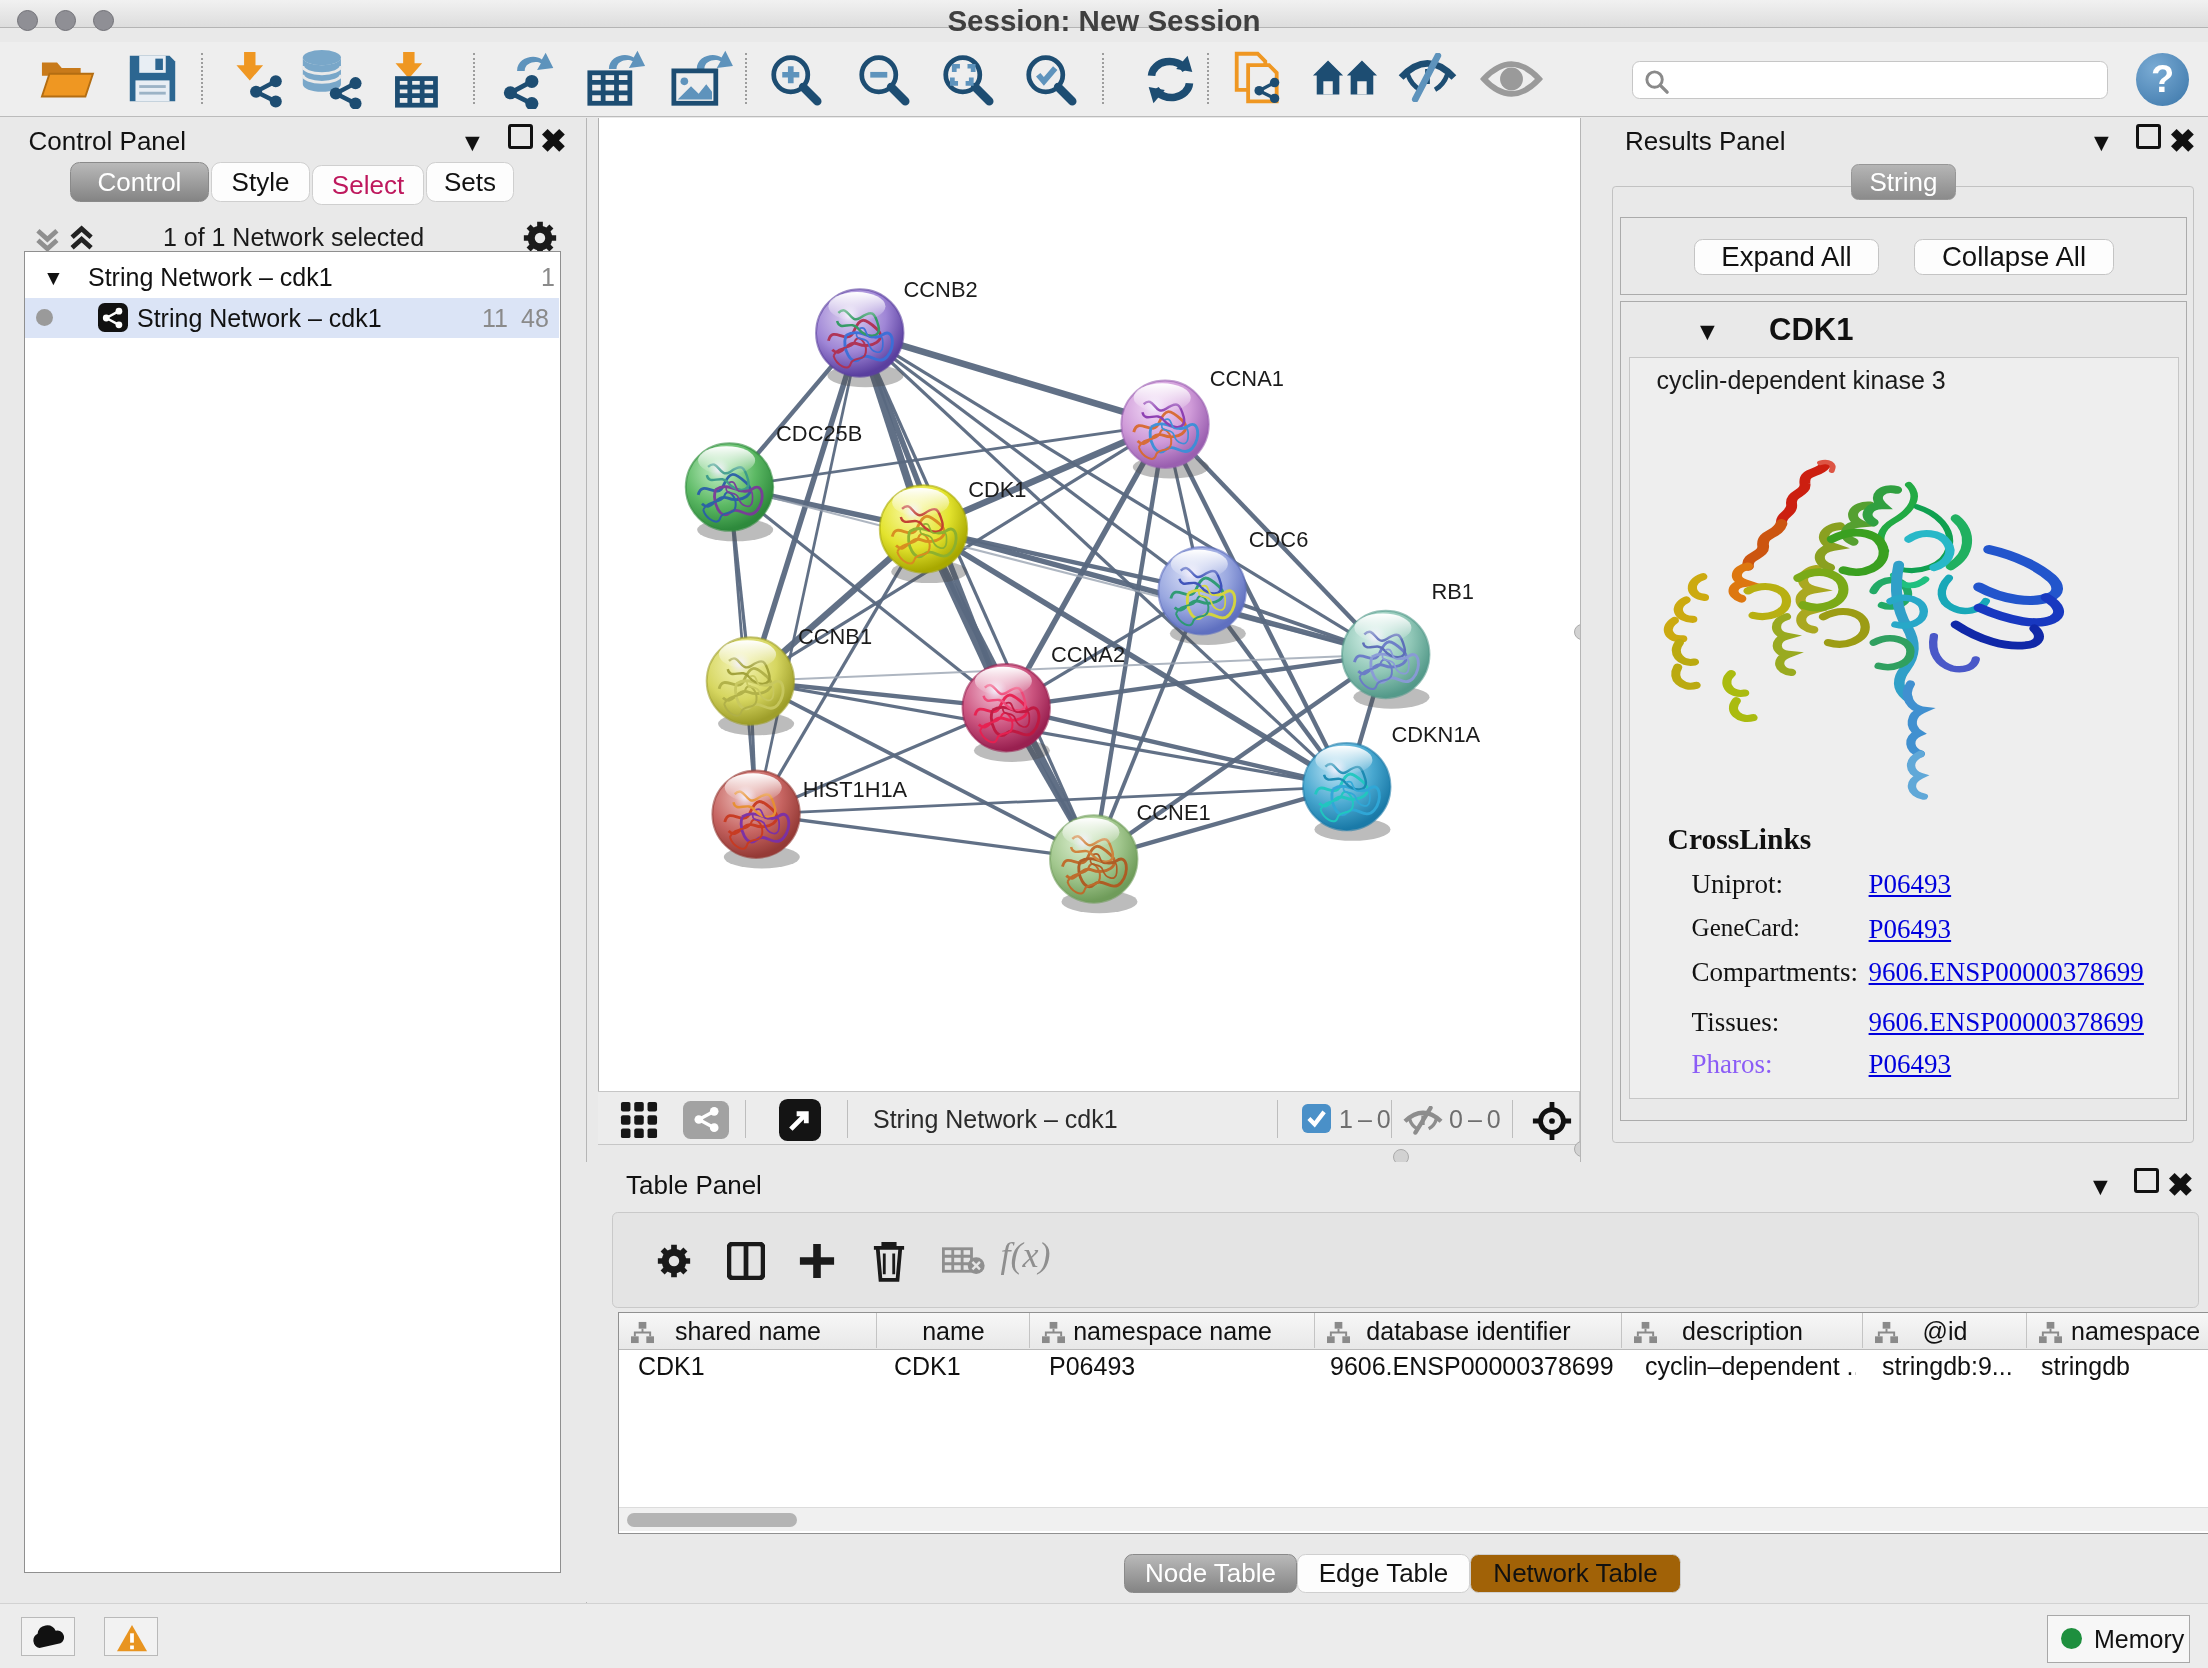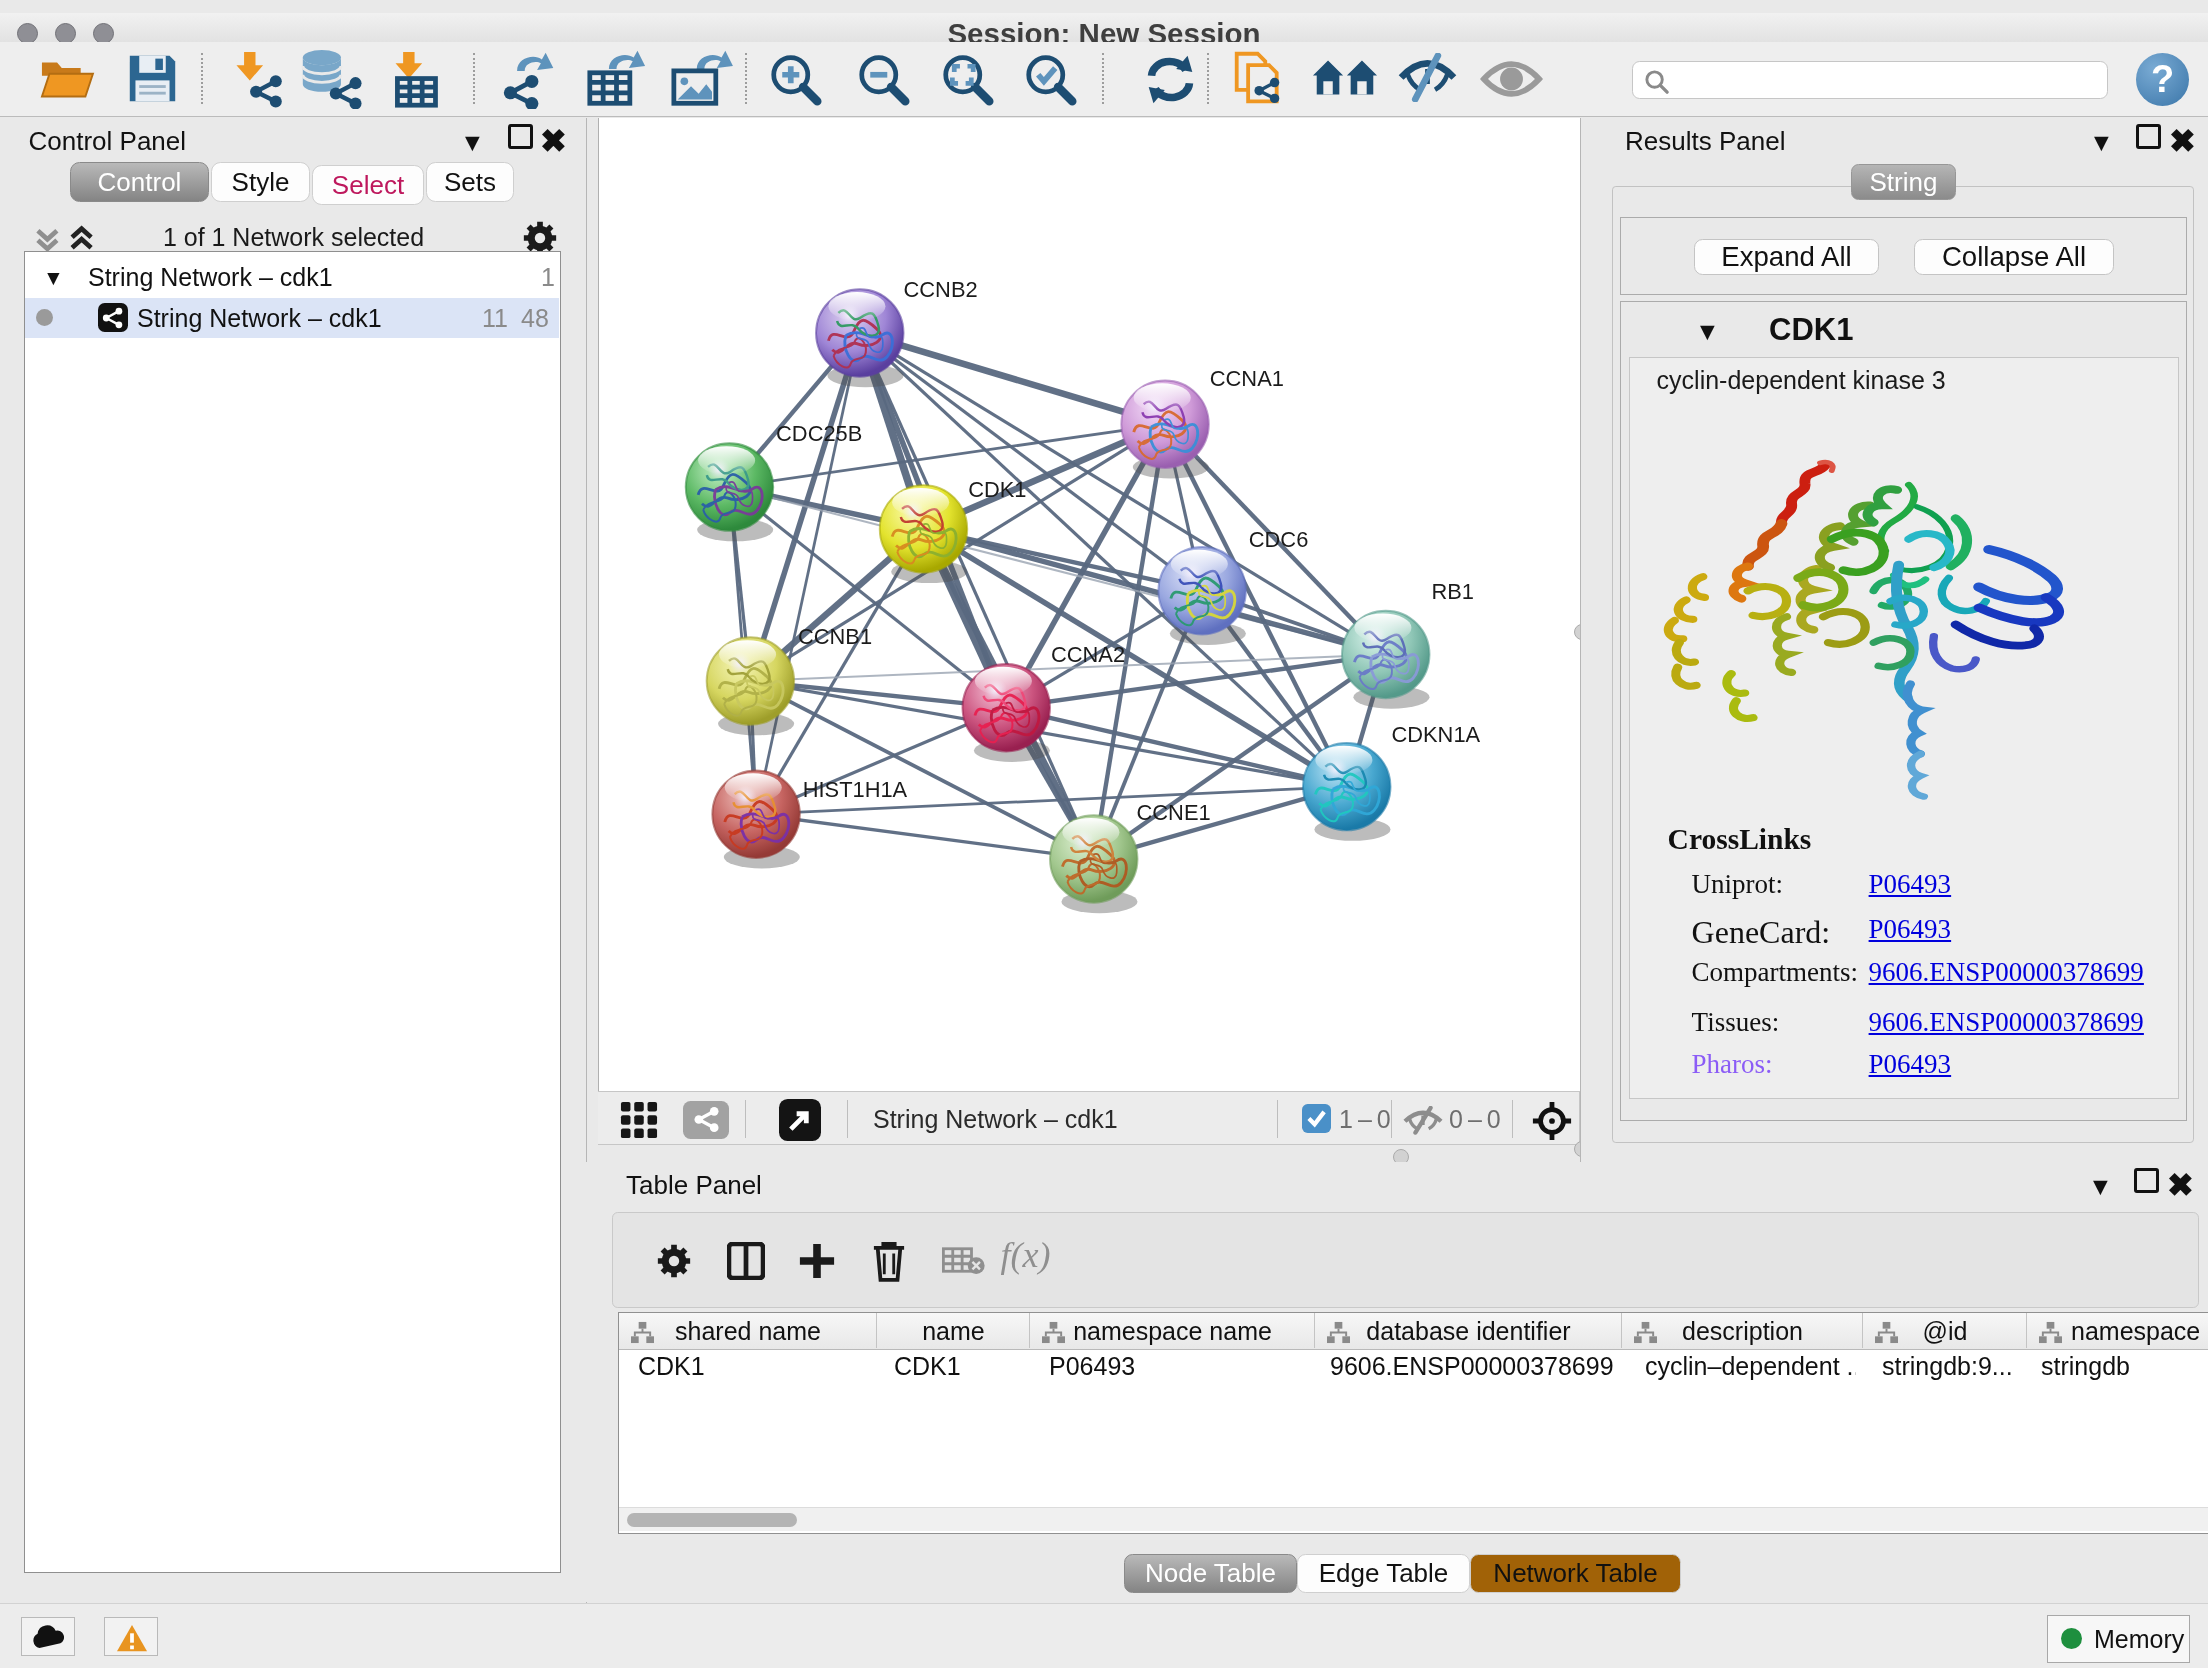--- a/index.html
+++ b/index.html
@@ -2,21 +2,21 @@
 <html style="font-size:15px"><head><meta charset="utf-8">
 <style>
 *{margin:0;padding:0;box-sizing:border-box}
 html,body{width:2208px;height:1668px;overflow:hidden;background:#e9e9e9;
   font-family:"Liberation Sans",sans-serif;}
 .abs{position:absolute}
 svg{display:block}
 </style></head>
 <body>
 
-<div class="abs" style="left:0;top:13px;width:2208px;height:40px;
+<div class="abs" style="left:0;top:0;width:2208px;height:28px;
  background:linear-gradient(#f1f1f1,#dddddd);border-bottom:1.9px solid #b4b4b4;">
  <div class="abs" style="left:17px;top:9.5px;width:21px;height:21px;border-radius:50%;background:#8f8f95;border:1px solid #717177"></div>
  <div class="abs" style="left:55px;top:9.5px;width:21px;height:21px;border-radius:50%;background:#8f8f95;border:1px solid #717177"></div>
  <div class="abs" style="left:93px;top:9.5px;width:21px;height:21px;border-radius:50%;background:#8f8f95;border:1px solid #717177"></div>
  <div class="abs" style="left:0;top:3.8px;width:2208px;text-align:center;font-size:29.5px;font-weight:600;color:#3f3f3f;">Session: New Session</div>
 </div>
 
 <div class="abs" style="left:0;top:42px;width:2208px;height:75px;background:#eeeeee;border-bottom:1px solid #bbbbbb;">
 <svg class="abs" style="left:38px;top:11.4px" width="57" height="51" viewBox="0 0 60 54">
 <path d="M4 10 h16 l5 6 h20 v8 h-41 z" fill="#c87a1a"></path>
@@ -609,21 +609,21 @@
 <path d="M210 240 c26 -18 54 -6 54 18 c0 22 -26 34 -48 24" stroke="#7aaa18" stroke-width="12"></path>
 <path d="M240 300 c24 -16 50 -6 50 16 c0 20 -24 32 -44 24" stroke="#9c9c14" stroke-width="11"></path>
 <path d="M300 340 c20 -14 44 -4 44 14 c0 18 -20 28 -38 22" stroke="#30a060" stroke-width="10"></path>
 <path d="M320 276 c18 -12 40 -2 40 16 c0 16 -18 26 -34 20" stroke="#28a8c8" stroke-width="10"></path>
 <path d="M150 260 c22 -14 46 -4 46 16 c0 18 -22 28 -40 22" stroke="#b8b012 " stroke-width="11"></path>
 </g>
         </svg>
         <div class="abs" style="left:38px;top:465px;font-family:'Liberation Serif',serif;font-size:29.5px;font-weight:700;color:#111;">CrossLinks</div>
         <div class="abs" style="left:62px;top:511px;font-family:'Liberation Serif',serif;font-size:27px;color:#111;">Uniprot:</div>
         <div class="abs" style="left:239px;top:511px;font-family:'Liberation Serif',serif;font-size:27px;color:#0000dd;text-decoration:underline;">P06493</div>
-        <div class="abs" style="left:62px;top:556px;font-family:'Liberation Serif',serif;font-size:32px;color:#111;">GeneCard:</div>
+        <div class="abs" style="left:62px;top:556px;font-family:'Liberation Serif',serif;font-size:25px;color:#111;">GeneCard:</div>
         <div class="abs" style="left:239px;top:556px;font-family:'Liberation Serif',serif;font-size:27px;color:#0000dd;text-decoration:underline;">P06493</div>
         <div class="abs" style="left:62px;top:599px;font-family:'Liberation Serif',serif;font-size:27px;color:#111;">Compartments:</div>
         <div class="abs" style="left:239px;top:599px;font-family:'Liberation Serif',serif;font-size:27px;color:#0000dd;text-decoration:underline;">9606.ENSP00000378699</div>
         <div class="abs" style="left:62px;top:649px;font-family:'Liberation Serif',serif;font-size:27px;color:#111;">Tissues:</div>
         <div class="abs" style="left:239px;top:649px;font-family:'Liberation Serif',serif;font-size:27px;color:#0000dd;text-decoration:underline;">9606.ENSP00000378699</div>
         <div class="abs" style="left:62px;top:691px;font-family:'Liberation Serif',serif;font-size:27px;color:#8b5cf6;">Pharos:</div>
         <div class="abs" style="left:239px;top:691px;font-family:'Liberation Serif',serif;font-size:27px;color:#0000dd;text-decoration:underline;">P06493</div>
       </div>
     </div>
   </div>

